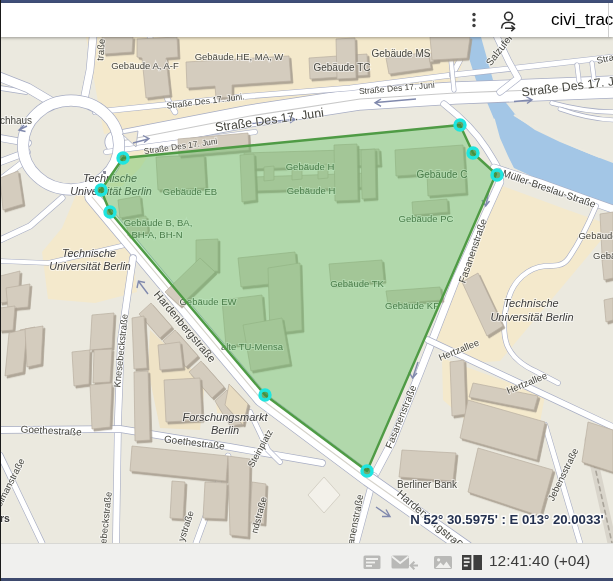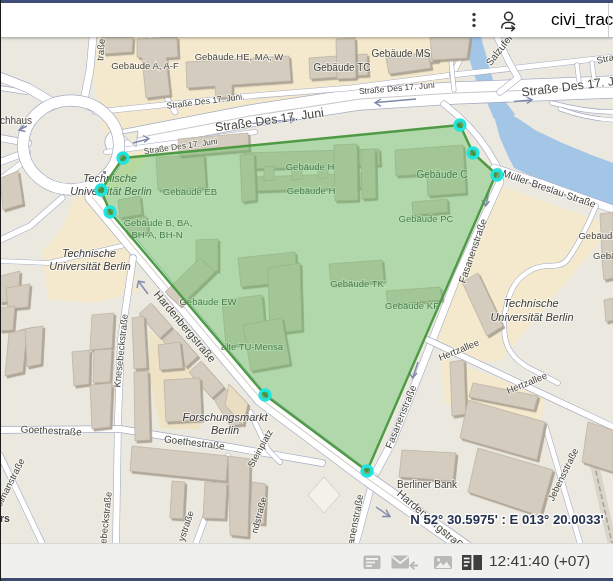--- a/index.html
+++ b/index.html
@@ -516,17 +516,17 @@
   </svg>
 
 <svg class="abs" style="left:462px;top:555px" width="20" height="15" viewBox="0 0 20 15">
     <rect x="0" y="0" width="9.4" height="15" fill="#3e3e3e"></rect>
     <rect x="1.8" y="2.6" width="5.8" height="1.7" fill="#f0f0ee"></rect>
     <rect x="1.8" y="6.2" width="5.8" height="1.7" fill="#f0f0ee"></rect>
     <rect x="1.8" y="9.8" width="4" height="1.7" fill="#f0f0ee"></rect>
     <rect x="11.4" y="0" width="8.6" height="15" fill="#3e3e3e"></rect>
   </svg>
 
-<div class="abs" style="left:489px;top:552px;font-size:15.5px;color:#3c3c3c">12:41:40 (+07)</div>
+<div class="abs" style="left:489px;top:552px;font-size:15.5px;color:#3c3c3c">12:41:40 (+04)</div>
 
 <div class="abs" style="left:0;top:578px;width:613px;height:3px;background:#3e4a6e"></div>
 
 <div class="abs" style="left:0;top:0;width:1px;height:581px;background:#1a1a1a"></div>
 
 </body></html>

